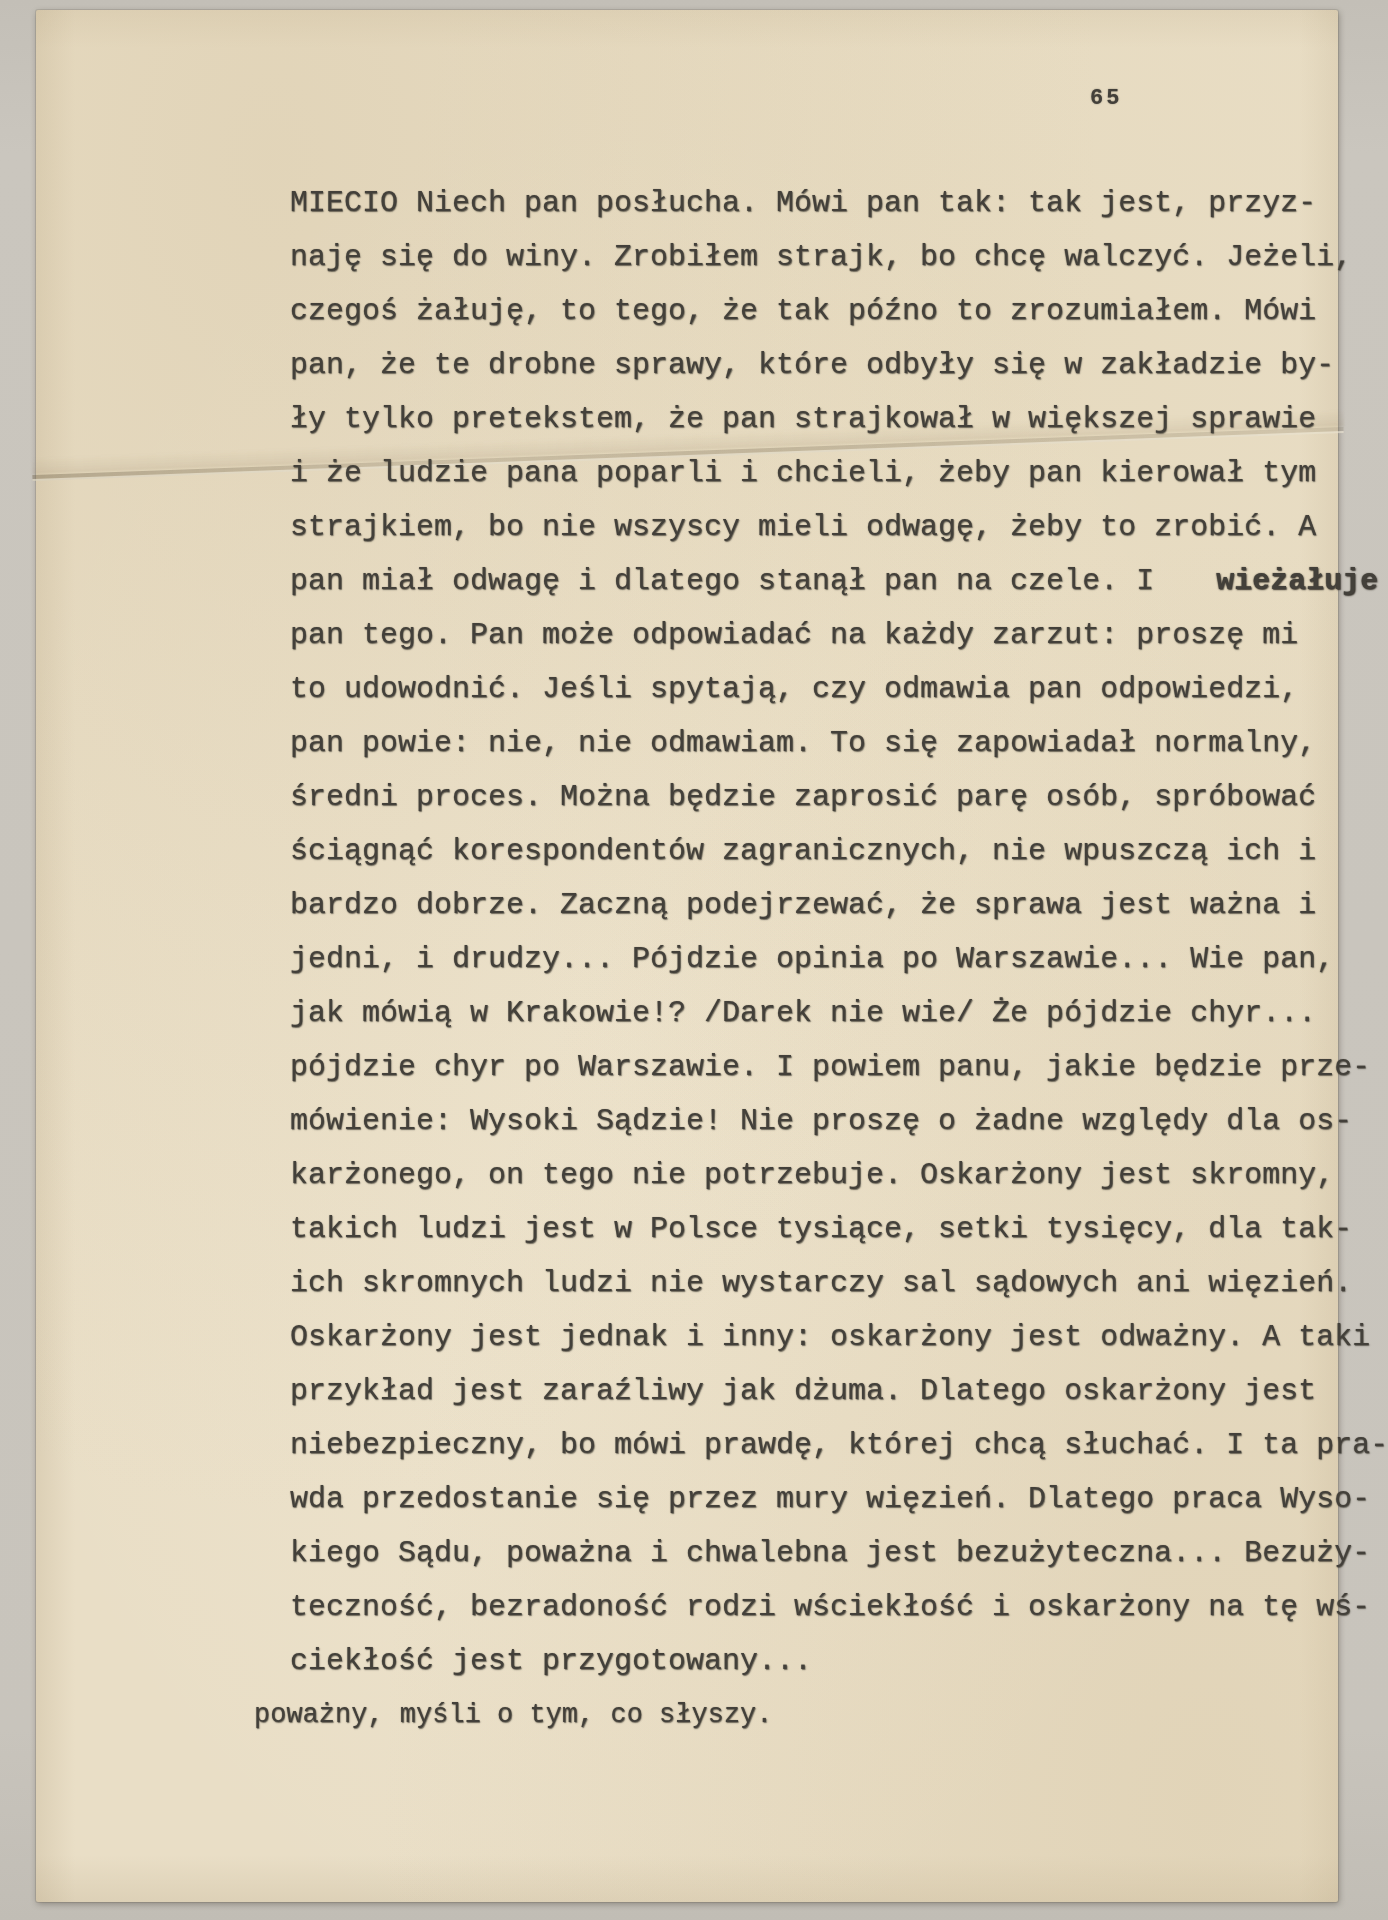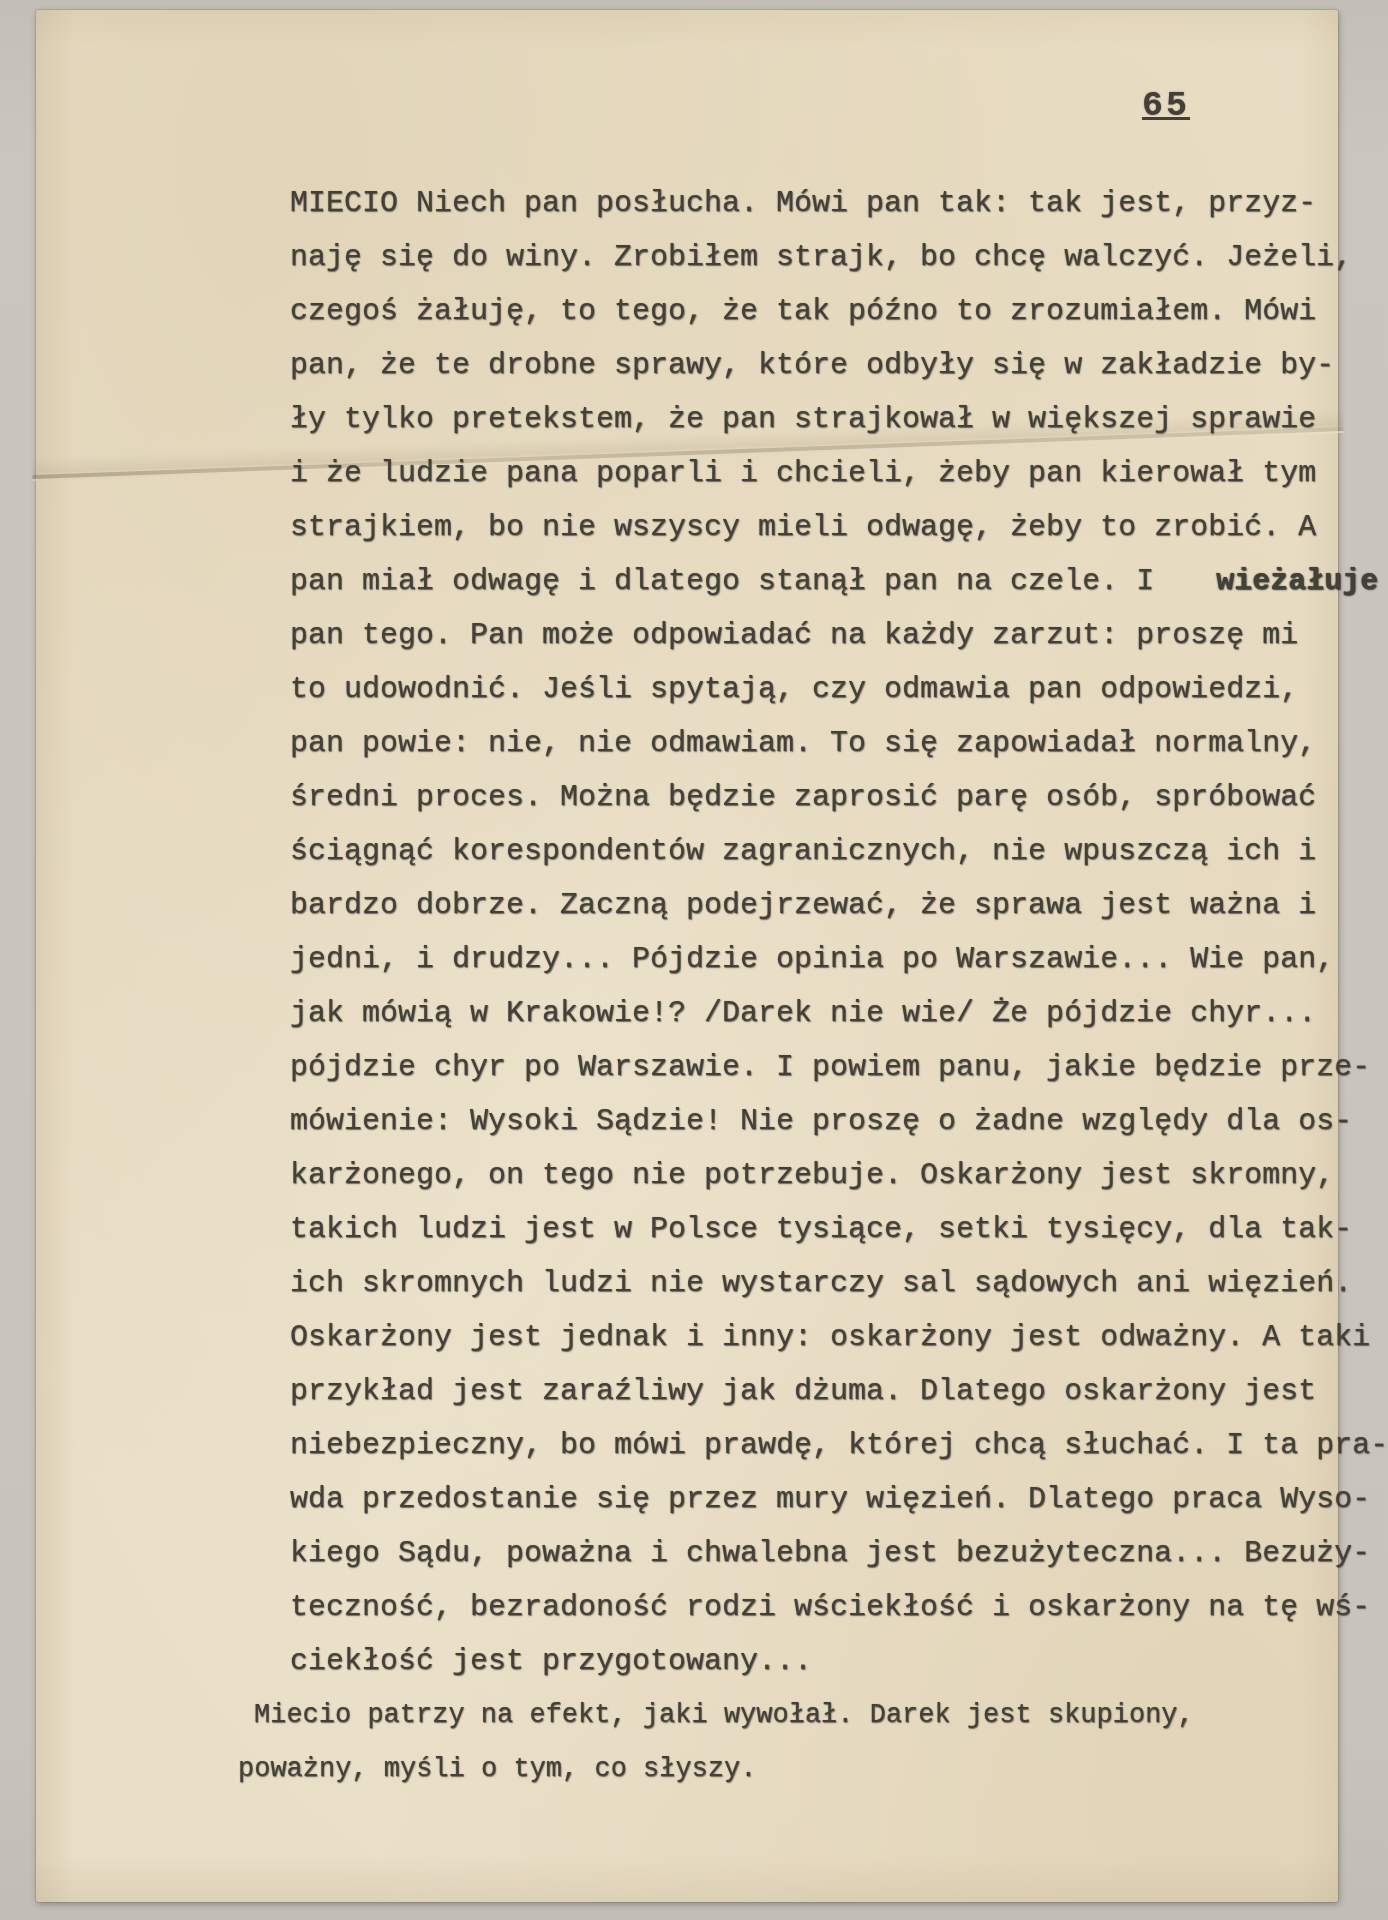--- a/index.html
+++ b/index.html
@@ -21,27 +21,26 @@
       radial-gradient(ellipse at 90% 95%, rgba(205,186,148,0.28), transparent 50%),
       radial-gradient(ellipse at 75% 20%, rgba(222,207,172,0.25), transparent 45%),
       radial-gradient(ellipse at 45% 55%, rgba(250,243,225,0.30), transparent 65%),
       linear-gradient(90deg, rgba(160,140,105,0.18) 0%, rgba(160,140,105,0) 3%, rgba(160,140,105,0) 97%, rgba(160,140,105,0.14) 100%),
       linear-gradient(0deg, rgba(160,140,105,0.16) 0%, rgba(160,140,105,0) 2.5%, rgba(160,140,105,0) 98%, rgba(160,140,105,0.12) 100%);
     box-shadow:1px 2px 6px rgba(40,35,25,0.35), 0 0 0 1px rgba(90,80,60,0.15);
     border-radius:2px;
   }
   .page-number{
     position:absolute;
-    left:1142px;top:86px;
-    font-size:35px;
+    left:1090px;top:86px;
+    font-size:22px;
     font-weight:bold;
     letter-spacing:3px;
     color:var(--ink,#43403a);
     text-shadow:0 0 1.5px rgba(62,58,50,0.65);
-    text-decoration:underline;
   }
   .crease{
     position:absolute;
     left:-4px;top:441px;
     width:1312px;height:4px;
     transform:rotate(-2.1deg);
     background:linear-gradient(90deg,
       rgba(110,96,70,0.40) 0%,
       rgba(110,96,70,0.22) 30%,
       rgba(110,96,70,0.30) 55%,
@@ -81,13 +80,13 @@
 
 <div class="paper">
   <div class="crease-shadow"></div>
   <div class="crease"></div>
 </div>
 
 <div class="page-number">65</div>
 
 <div class="text-block speech" id="speech-block"><div class="ln"><span>MIECIO Niech pan posłucha. Mówi pan tak: tak jest, przyz-</span></div><div class="ln"><span>naję się do winy. Zrobiłem strajk, bo chcę walczyć. Jeżeli,</span></div><div class="ln"><span>czegoś żałuję, to tego, że tak późno to zrozumiałem. Mówi</span></div><div class="ln"><span>pan, że te drobne sprawy, które odbyły się w zakładzie by-</span></div><div class="ln"><span>ły tylko pretekstem, że pan strajkował w większej sprawie</span></div><div class="ln"><span>i że ludzie pana poparli i chcieli, żeby pan kierował tym</span></div><div class="ln"><span>strajkiem, bo nie wszyscy mieli odwagę, żeby to zrobić. A</span></div><div class="ln"><span>pan miał odwagę i dlatego stanął pan na czele. I </span><span class="b">wieżałuje</span></div><div class="ln"><span>pan tego. Pan może odpowiadać na każdy zarzut: proszę mi</span></div><div class="ln"><span>to udowodnić. Jeśli spytają, czy odmawia pan odpowiedzi,</span></div><div class="ln"><span>pan powie: nie, nie odmawiam. To się zapowiadał normalny,</span></div><div class="ln"><span>średni proces. Można będzie zaprosić parę osób, spróbować</span></div><div class="ln"><span>ściągnąć korespondentów zagranicznych, nie wpuszczą ich i</span></div><div class="ln"><span>bardzo dobrze. Zaczną podejrzewać, że sprawa jest ważna i</span></div><div class="ln"><span>jedni, i drudzy... Pójdzie opinia po Warszawie... Wie pan,</span></div><div class="ln"><span>jak mówią w Krakowie!? /Darek nie wie/ Że pójdzie chyr...</span></div><div class="ln"><span>pójdzie chyr po Warszawie. I powiem panu, jakie będzie prze-</span></div><div class="ln"><span>mówienie: Wysoki Sądzie! Nie proszę o żadne względy dla os-</span></div><div class="ln"><span>karżonego, on tego nie potrzebuje. Oskarżony jest skromny,</span></div><div class="ln"><span>takich ludzi jest w Polsce tysiące, setki tysięcy, dla tak-</span></div><div class="ln"><span>ich skromnych ludzi nie wystarczy sal sądowych ani więzień.</span></div><div class="ln"><span>Oskarżony jest jednak i inny: oskarżony jest odważny. A taki</span></div><div class="ln"><span>przykład jest zaraźliwy jak dżuma. Dlatego oskarżony jest</span></div><div class="ln"><span>niebezpieczny, bo mówi prawdę, której chcą słuchać. I ta pra-</span></div><div class="ln"><span>wda przedostanie się przez mury więzień. Dlatego praca Wyso-</span></div><div class="ln"><span>kiego Sądu, poważna i chwalebna jest bezużyteczna... Bezuży-</span></div><div class="ln"><span>teczność, bezradoność rodzi wściekłość i oskarżony na tę wś-</span></div><div class="ln"><span>ciekłość jest przygotowany...</span></div></div>
 
-<div class="stage-block" id="stage-block"><div class="ln"><span>Miecio patrzy na efekt, jaki wywołał. Darek jest skupiony,</span></div><div class="ln"><span>poważny, myśli o tym, co słyszy.</span></div></div>
+<div class="stage-block" id="stage-block"><div class="ln"><span>poważny, myśli o tym, co słyszy.</span></div></div>
 
 </body></html>

